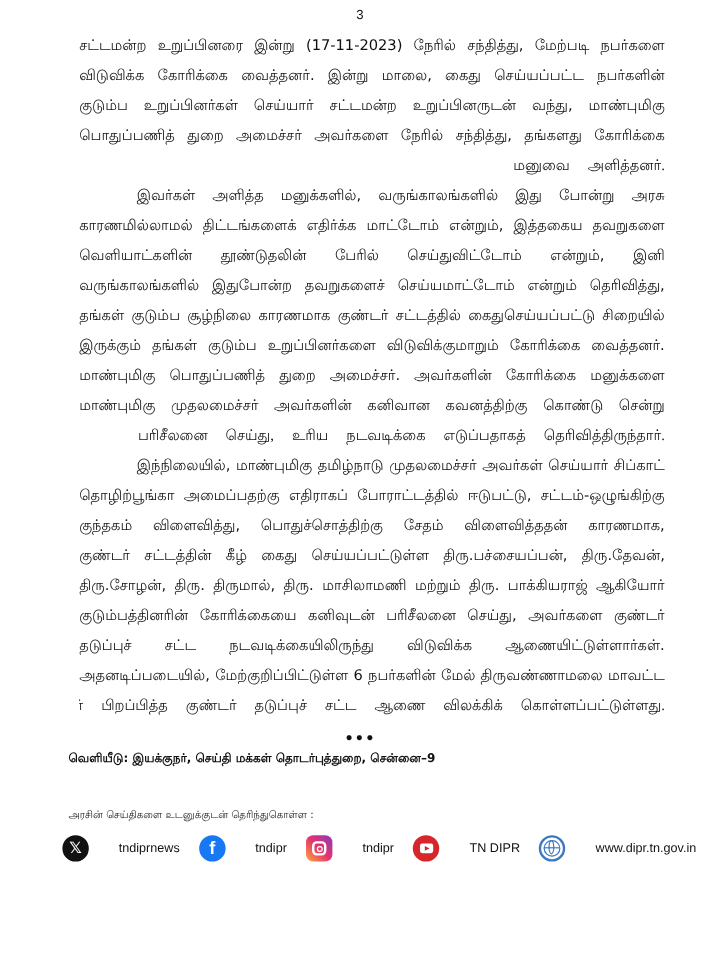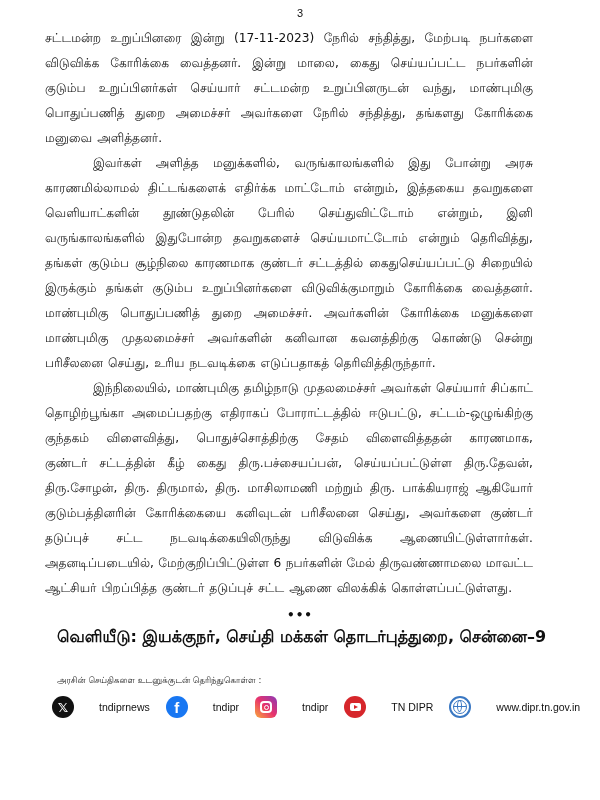--- a/index.html
+++ b/index.html
@@ -1,28 +1,28 @@
 <!DOCTYPE html>
 <html><head>
 <meta charset="utf-8">
 <style>
   html, body { margin:0; padding:0; background:#ffffff; }
   body { width:600px; height:800px; position:relative; overflow:hidden;
          font-family:"DejaVu Sans", "Liberation Sans", sans-serif; color:#111; }
   .page-num { position:absolute; top:7px; left:0; width:600px; text-align:center;
               font-size:11px; font-family:"Liberation Sans", sans-serif; }
-  .body-text { position:absolute; left:45px; top:26px; width:488px; }
+  .body-text { position:absolute; left:66px; top:26px; width:488px; }
   .line { height:25px; line-height:25px; font-size:12.2px; white-space:nowrap;
           display:flex; justify-content:space-between; overflow:hidden; }
-  .line.left { justify-content:flex-start; }
-  .line.left span + span { margin-left:5px; }
+  .line.left { justify-content:flex-end;font-family:Liberation Serif, serif; }
+  .line.left span + span { margin-left:15px; }
   .line.indent { padding-left:48px; }
   .dots { position:absolute; top:608px; left:0; width:600px; text-align:center;
           font-size:12px; font-weight:bold; letter-spacing:1px; }
-  .release { position:absolute; top:627px; left:57px; font-size:16px; font-weight:bold;
+  .release { position:absolute; top:627px; left:57px; font-size:10px; font-weight:bold;
              white-space:nowrap; }
   .follow-label { position:absolute; top:675px; left:57px; font-size:8.5px; color:#222; }
   .social-row { position:absolute; top:696px; left:52px; display:flex; align-items:center; }
   .social { display:flex; align-items:center; margin-right:16px; }
   .social .ic { width:22px; height:22px; border-radius:50%; display:flex;
                 align-items:center; justify-content:center; margin-right:7px; }
   .social .handle { font-size:10.5px; font-family:"Liberation Sans", sans-serif; color:#111;padding-left:18px; }
   .ic-x { background:#111; color:#fff; font-size:13px; font-weight:bold;
           font-family:"DejaVu Sans", sans-serif; }
   .ic-fb { background:#1877f2; color:#fff; font-size:15px; font-weight:bold;
@@ -197,22 +197,22 @@
       <span>பொதுச்சொத்திற்கு</span>
       <span>சேதம்</span>
       <span>விளைவித்ததன்</span>
       <span>காரணமாக,</span>
     </div>
   <div class="line">
       <span>குண்டர்</span>
       <span>சட்டத்தின்</span>
       <span>கீழ்</span>
       <span>கைது</span>
+      <span>செய்யப்பட்டுள்ள</span>
       <span>திரு.பச்சையப்பன்,</span>
-      <span>செய்யப்பட்டுள்ள</span>
       <span>திரு.தேவன்,</span>
     </div>
   <div class="line">
       <span>திரு.சோழன்,</span>
       <span>திரு.</span>
       <span>திருமால்,</span>
       <span>திரு.</span>
       <span>மாசிலாமணி</span>
       <span>மற்றும்</span>
       <span>திரு.</span>

